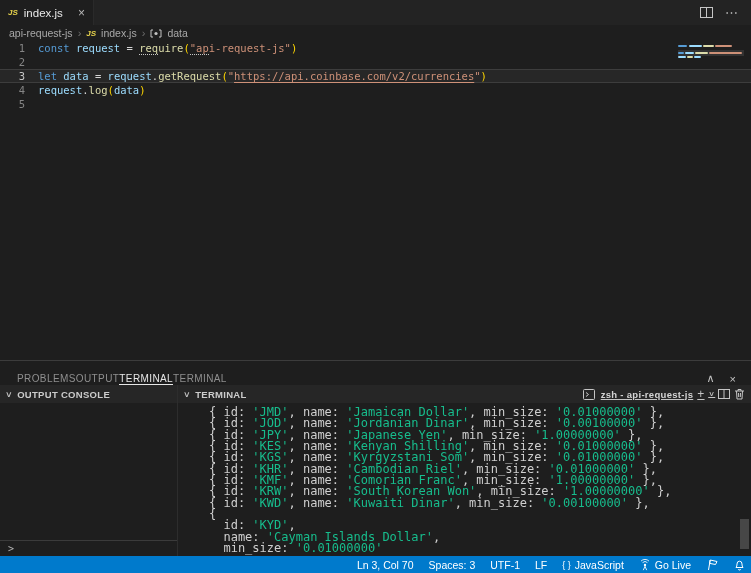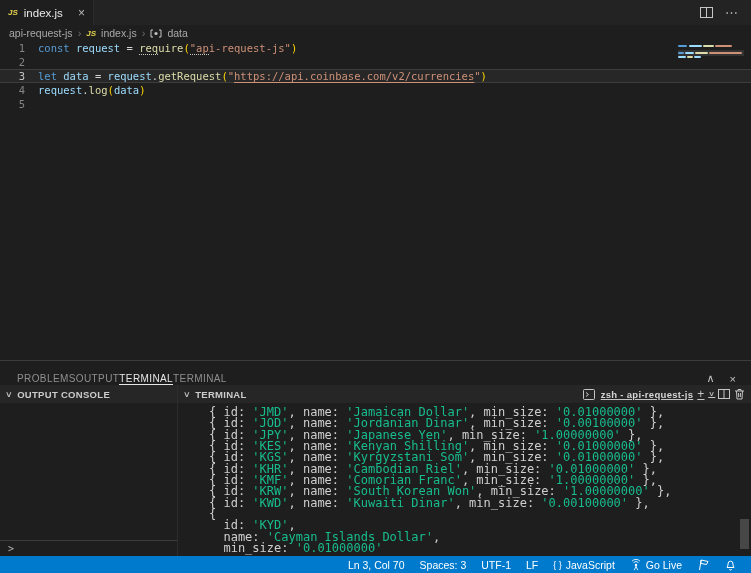--- a/index.html
+++ b/index.html
@@ -49,21 +49,21 @@
   .terminal-pane { flex:1; display:flex; flex-direction:column; position:relative; }
   .term-right { margin-left:auto; display:flex; align-items:center; gap:4px; color:#c5c5c5;text-decoration:underline; }
   .term-session { font-size:9.5px; font-weight:bold; color:#d4d4d4; margin-left:2px; }
   .thin-ico { display:flex; align-items:center; }
   .plus { font-size:12px; font-weight:normal; }
   .ddown { font-size:7px; font-weight:normal; transform:scaleX(1.3); }
   .term-body { flex:1; overflow:hidden; padding:4px 0 0 31px; font-family:"DejaVu Sans Mono", monospace; font-size:12px; line-height:11.35px; color:#cfcfcf; white-space:pre; }
   .tstr { color:#17bd8d; }
   .term-scrollbar { position:absolute; right:2px; top:134px; width:9px; height:30px; background:rgba(121,121,121,0.45); }
   
-  .statusbar { position:absolute; top:556px; left:0; right:0; height:17px; background:#007acc; color:#ffffff; display:flex; align-items:center; justify-content:flex-end; gap:15px; padding-right:15px; font-size:10.5px; }
+  .statusbar { position:absolute; top:556px; left:0; right:0; height:17px; background:#007acc; color:#ffffff; display:flex; align-items:center; justify-content:flex-end; gap:15px; padding-right:6px; font-size:10.5px; }
   .sb-item { display:flex; align-items:center; gap:4px; }
   .sb-ico { display:flex; align-items:center; }
   svg { display:block; }
 </style>
 </head>
 <body>
 
 <div class="app">
 
   <div class="tabbar">

